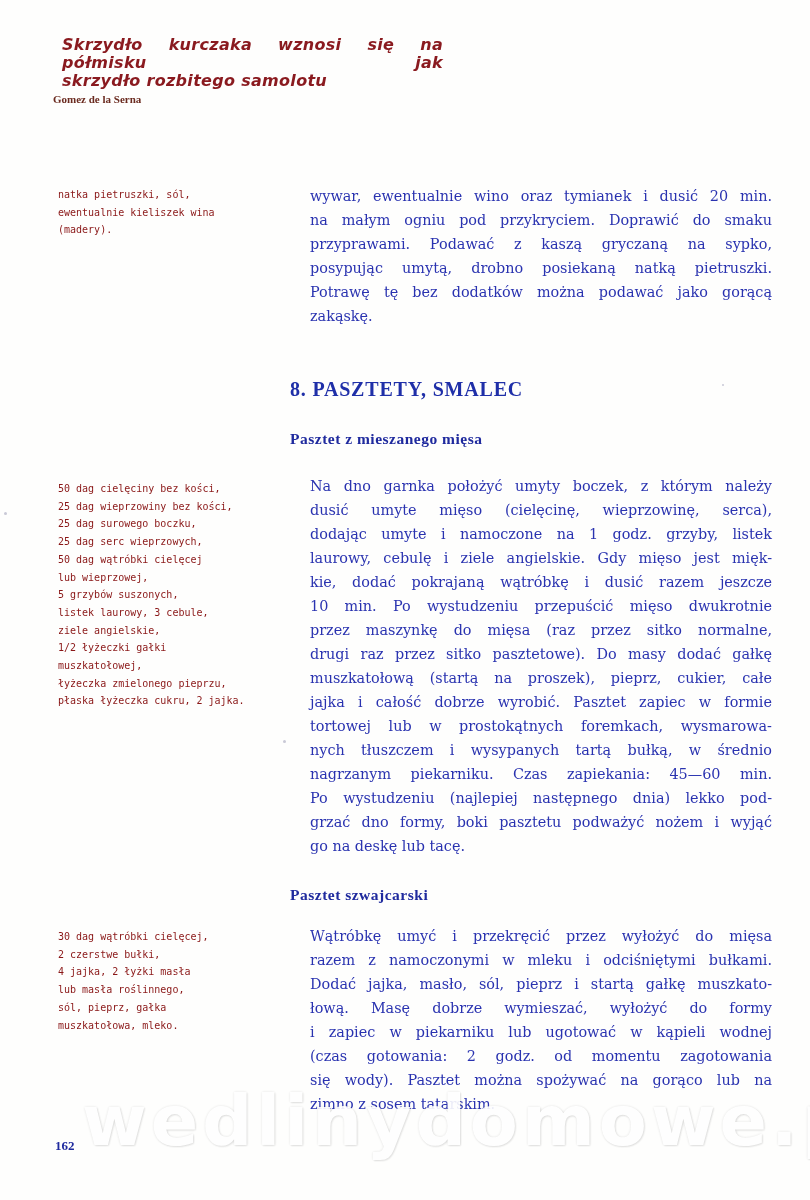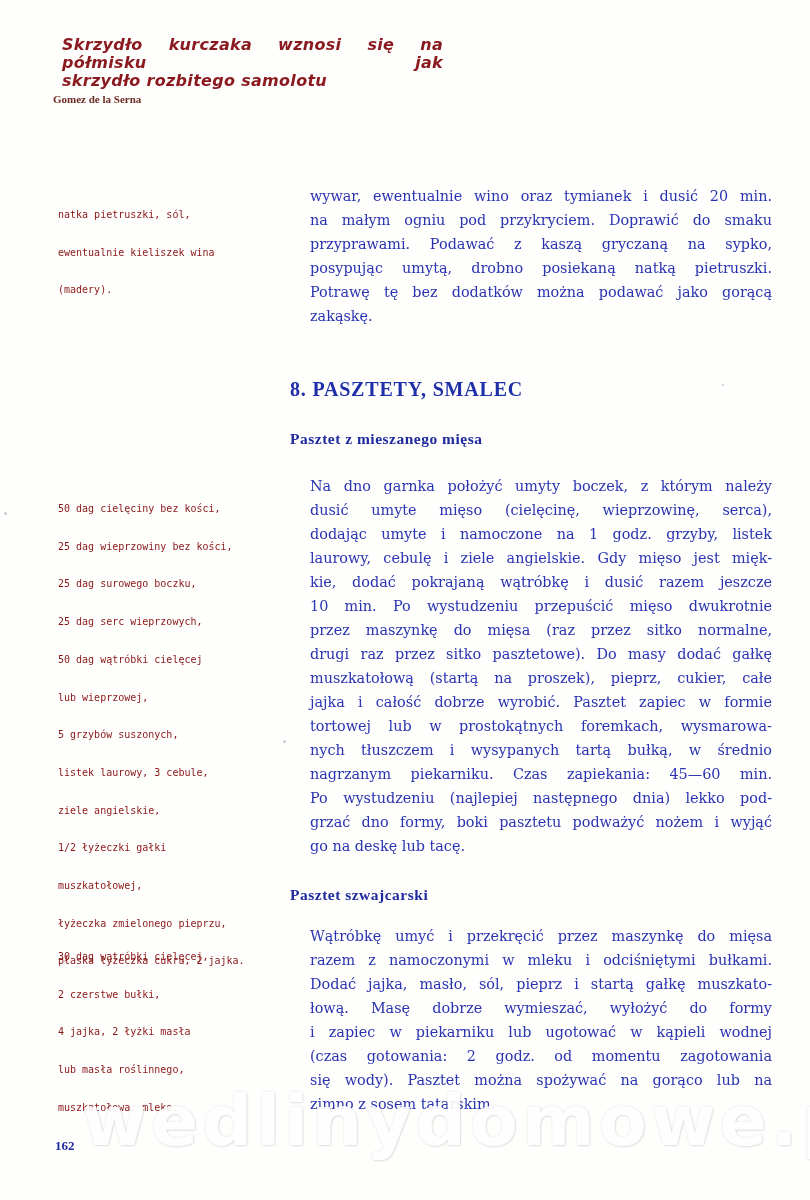--- a/index.html
+++ b/index.html
@@ -45,21 +45,21 @@
     }
     .side {
       position: absolute;
       left: 58px;
       width: 222px;
       font-family: "DejaVu Sans Mono", monospace;
       font-size: 10px;
       color: #8a1717;
       line-height: 17.7px;
     }
-    .side div { white-space: nowrap; margin-top: 20px; }
+    .side div { white-space: nowrap; }
     .body-text {
       position: absolute;
       left: 290px;
       width: 482px;
       font-family: "DejaVu Serif", serif;
       font-size: 14.4px;
       color: #2a33b0;
       line-height: 24px;
     }
     .body-text .ln {
@@ -187,25 +187,26 @@
   <span class="ln last">go na deskę lub tacę.</span>
 </div>
 
 <div class="recipe-title" style="top:886px;">Pasztet szwajcarski</div>
 
 <div class="side" style="top:928px;">
   <div>30 dag wątróbki cielęcej,</div>
   <div>2 czerstwe bułki,</div>
   <div>4 jajka, 2 łyżki masła</div>
   <div>lub masła roślinnego,</div>
+  <div>sól, pieprz, gałka</div>
   <div>muszkatołowa, mleko.</div>
 </div>
 
 <div class="body-text" style="top:924px;">
-  <span class="ln">Wątróbkę umyć i przekręcić przez maszynkę do mięsa</span>
+  <span class="ln">Wątróbkę umyć i przekręcić przez wyłożyć do mięsa</span>
   <span class="ln">razem z namoczonymi w mleku i odciśniętymi bułkami.</span>
   <span class="ln">Dodać jajka, masło, sól, pieprz i startą gałkę muszkato-</span>
   <span class="ln">łową. Masę dobrze wymieszać, wyłożyć do formy</span>
   <span class="ln">i zapiec w piekarniku lub ugotować w kąpieli wodnej</span>
   <span class="ln">(czas gotowania: 2 godz. od momentu zagotowania</span>
   <span class="ln">się wody). Pasztet można spożywać na gorąco lub na</span>
   <span class="ln last">zimno z sosem tatarskim.</span>
 </div>
 
 <div class="watermark">wedlinydomowe.pl</div>

